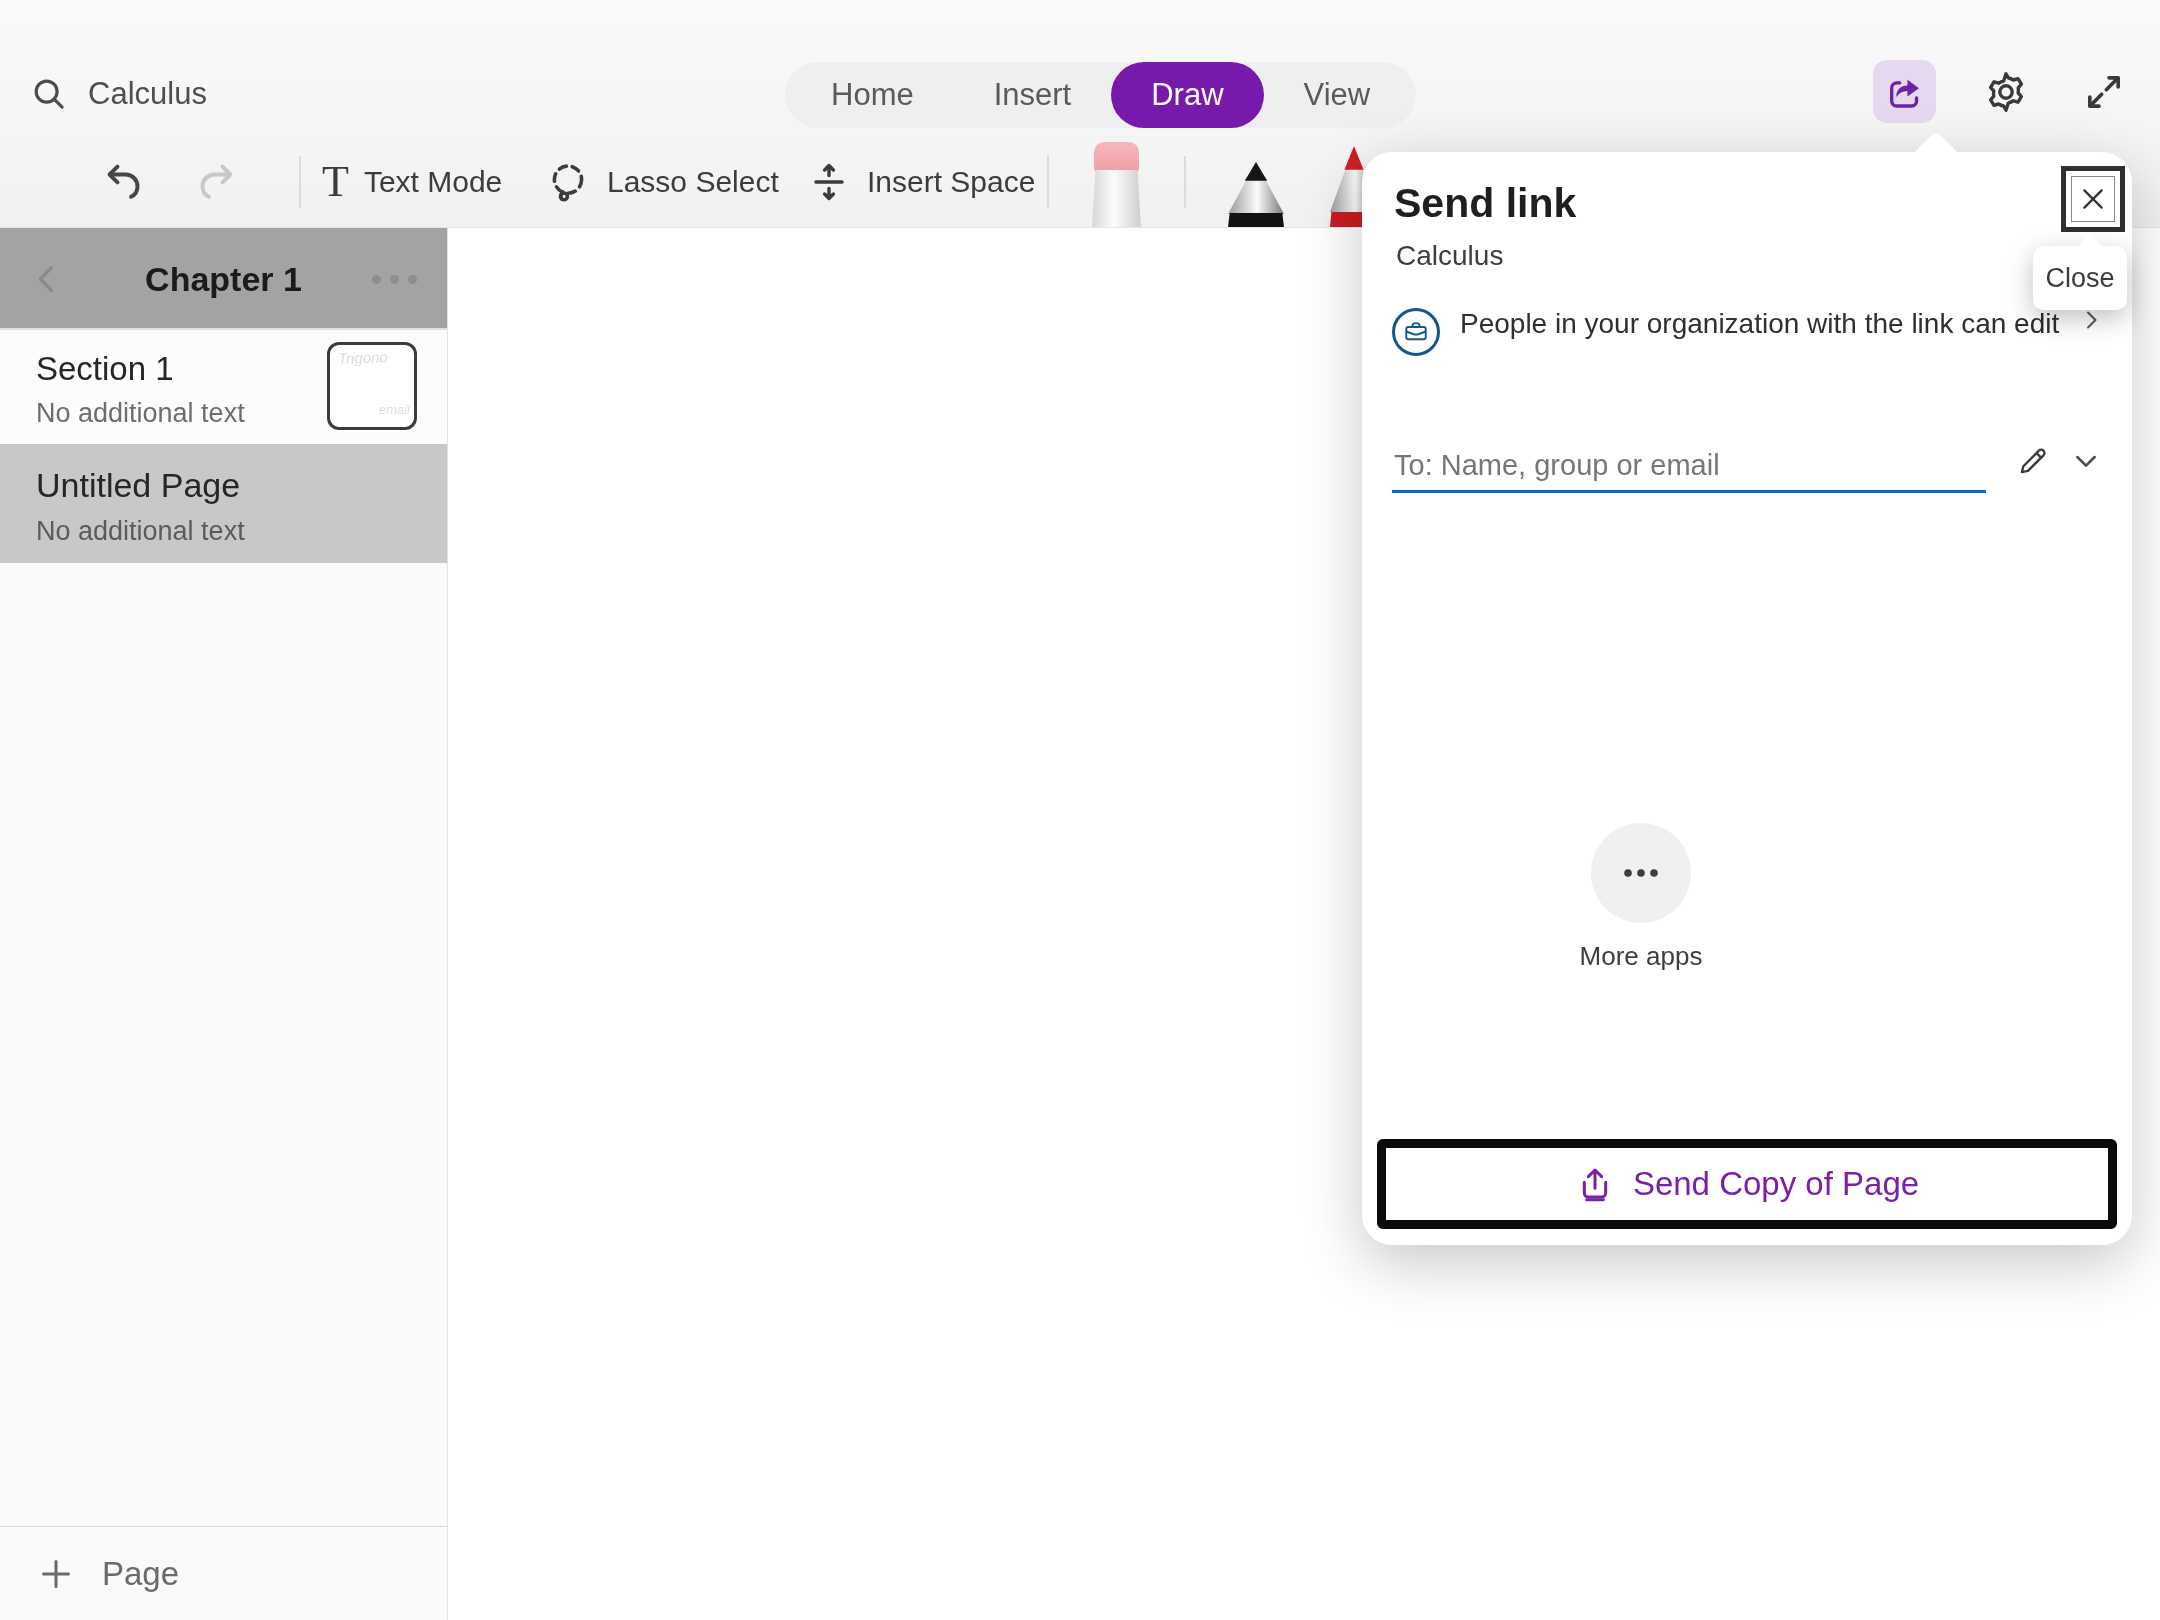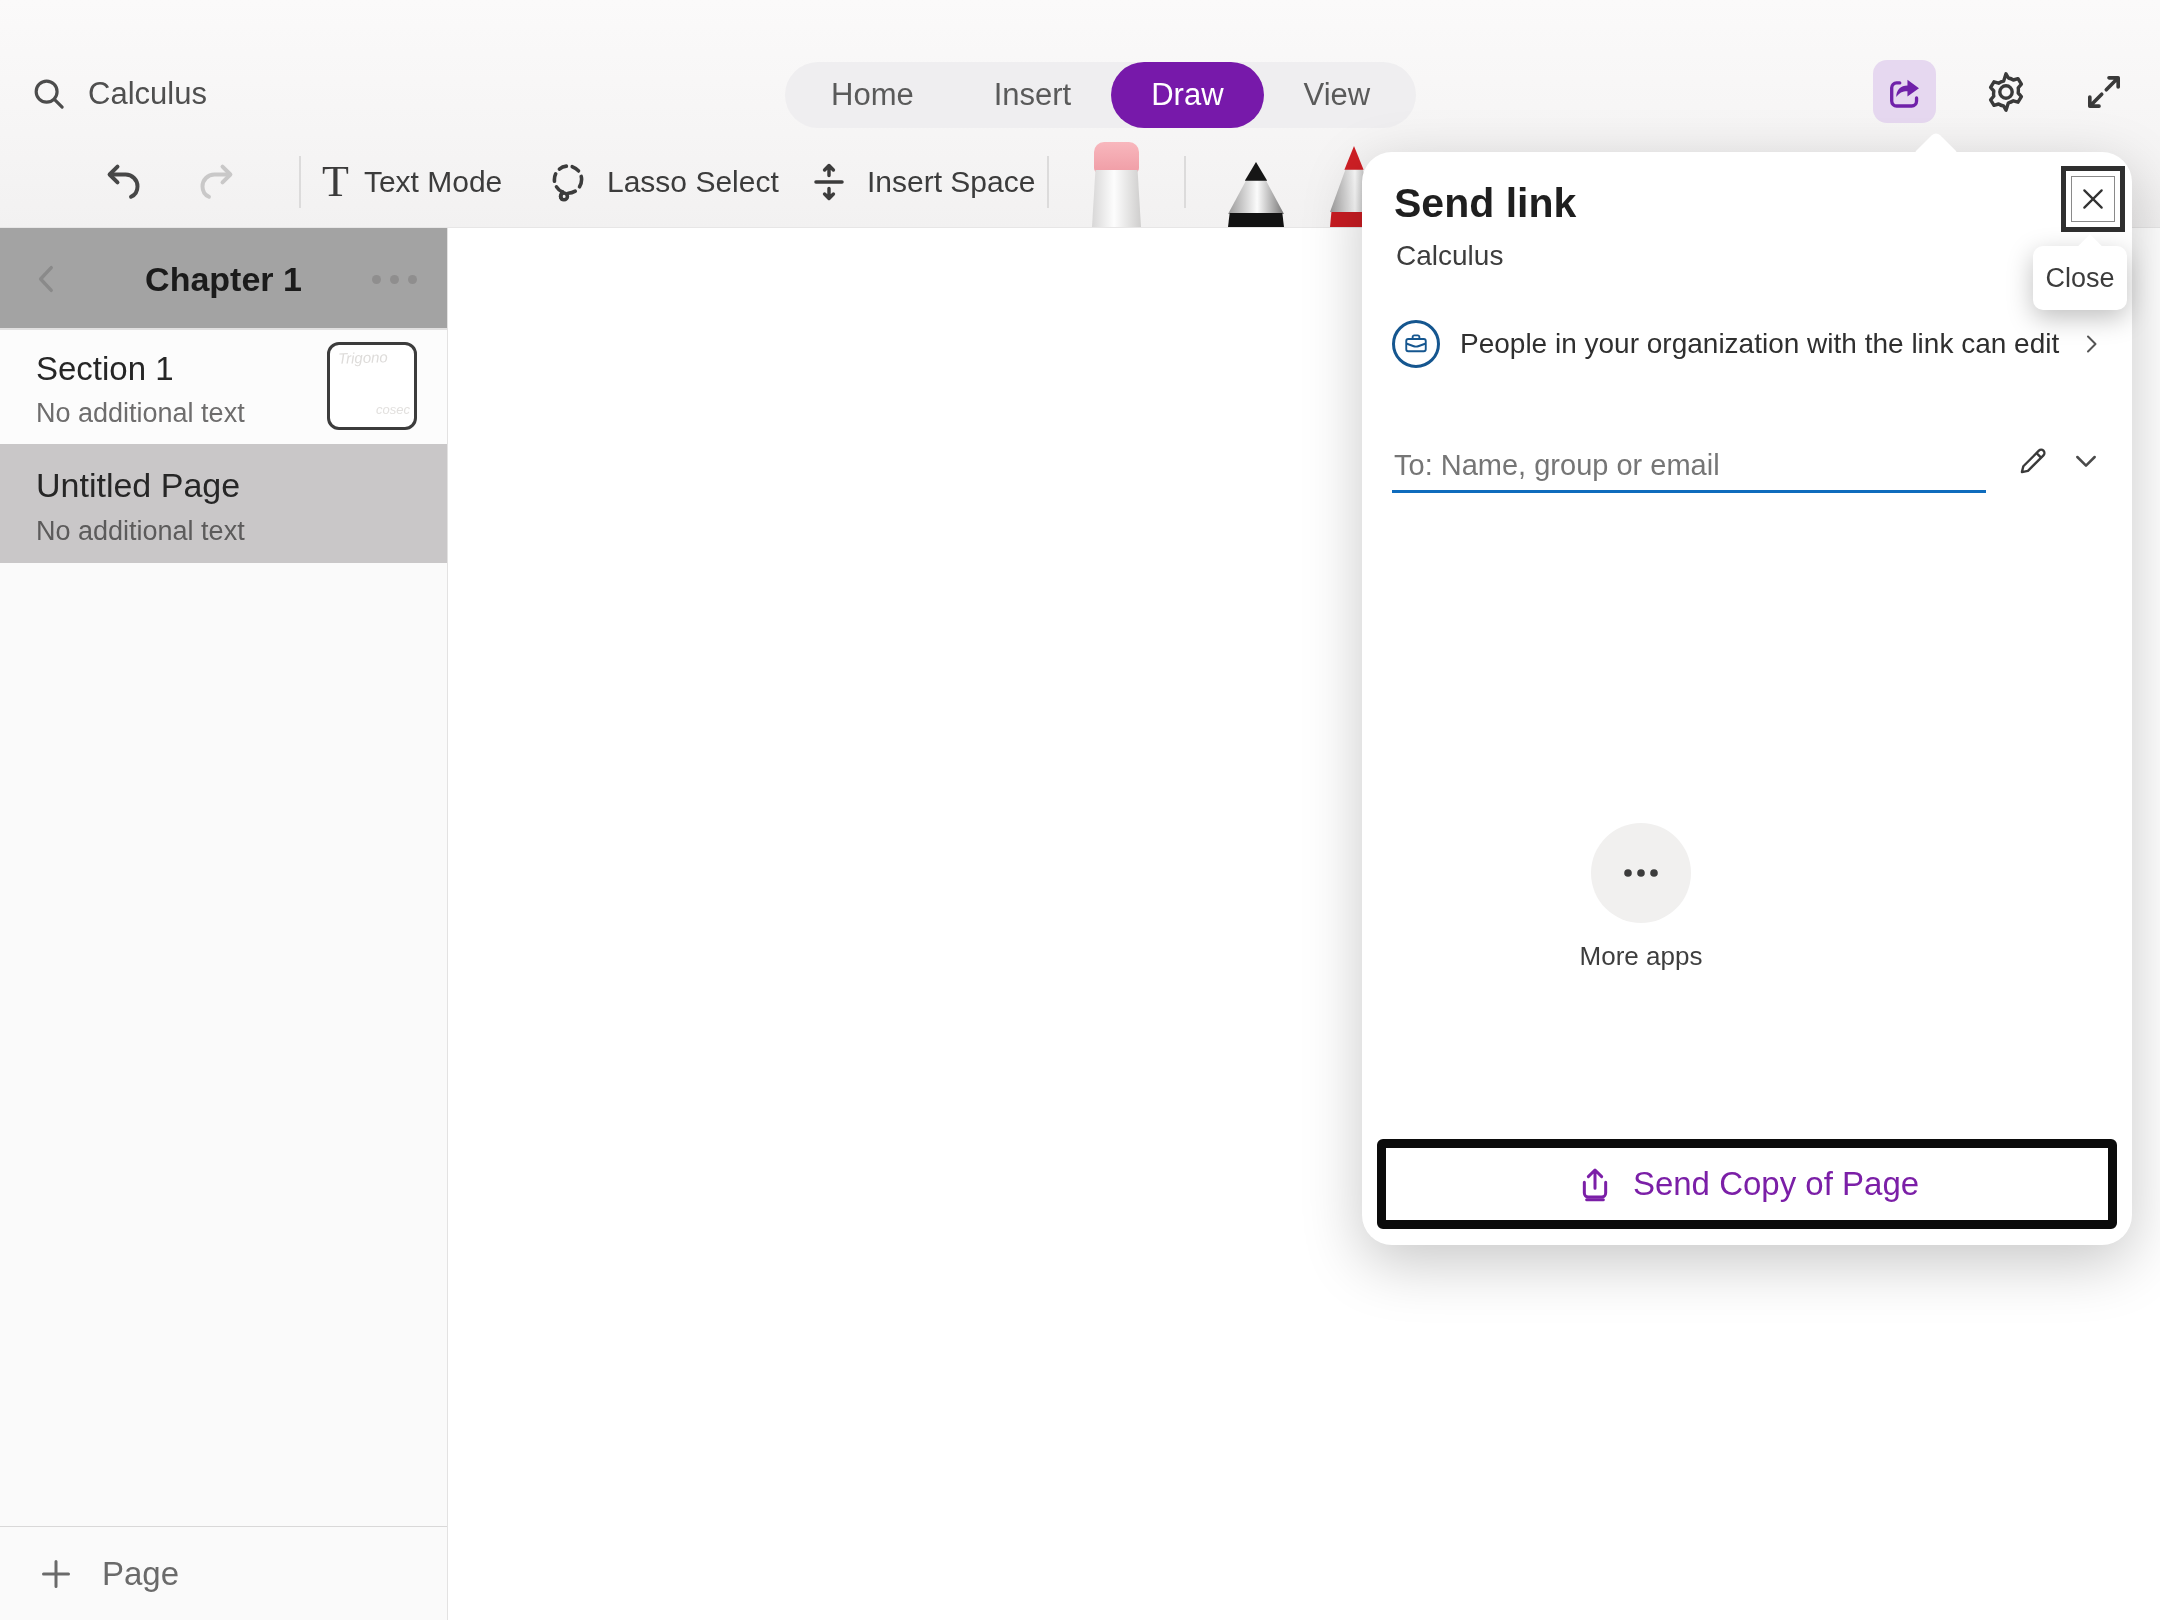--- a/index.html
+++ b/index.html
@@ -67,21 +67,21 @@
     box-shadow:0 18px 60px rgba(0,0,0,0.22);z-index:40;}
   .dialog-tail{position:absolute;left:557px;top:-14px;width:34px;height:34px;background:#ffffff;border-radius:6px;
     transform:rotate(45deg);}
   .dlg-title{position:absolute;left:32px;top:28px;font-size:41px;font-weight:700;color:#1f1f1f;}
   .dlg-sub{position:absolute;left:34px;top:88px;font-size:28px;color:#3d3d3d;}
   .dlg-close{position:absolute;left:699px;top:14px;width:64px;height:66px;background:#fff;border:5px solid #2f2f2f;
     box-shadow:inset 0 0 0 5px #ffffff, inset 0 0 0 6px #8a8a8a;display:grid;place-items:center;cursor:pointer;}
   .tooltip{position:absolute;left:671px;top:94px;width:94px;height:64px;background:#ffffff;border-radius:10px;
     box-shadow:0 8px 26px rgba(0,0,0,0.25);display:grid;place-items:center;font-size:27px;color:#3c3c3c;z-index:60;}
   .tooltip::before{content:"";position:absolute;left:48px;top:-8px;width:18px;height:18px;background:#ffffff;transform:rotate(45deg);}
-  .org-row{position:absolute;left:30px;top:168px;display:flex;align-items:center;gap:20px;cursor:pointer;}
+  .org-row{position:absolute;left:30px;top:156px;display:flex;gap:20px;cursor:pointer;}
   .org-circle{width:48px;height:48px;border-radius:50%;border:3px solid #15568f;display:grid;place-items:center;flex:none;}
   .org-text{font-size:28px;color:#2f2f2f;white-space:nowrap;}
   .to-wrap{position:absolute;left:30px;top:288px;width:594px;border-bottom:3px solid #0f6cbd;}
   .to-wrap input{width:100%;height:50px;border:0;outline:none;font-size:29px;color:#333;background:transparent;padding:0 2px;}
   .to-wrap input::placeholder{color:#767676;}
   .to-edit{position:absolute;left:652px;top:290px;display:flex;align-items:center;gap:18px;}
   .msg-wrap{position:absolute;left:30px;top:372px;width:700px;}
   .msg-wrap textarea{width:100%;height:130px;border:0;outline:none;resize:none;font-size:29px;color:#333;background:transparent;}
   .msg-wrap textarea::placeholder{color:#6f6f6f;}
   .send-btn{position:absolute;left:582px;top:524px;width:160px;height:104px;background:#0d78d2;border-radius:16px;
@@ -222,21 +222,21 @@
           <i></i>
           <i></i>
       </div>
     </div>
 
     <div class="sb-item item-0">
       <div class="t1" style="top:20px">Section 1</div>
       <div class="t2" style="top:68px">No additional text</div>
       <div class="thumb">
         <span class="h1">Trigono</span>
-        <span class="h2">cosec</span>
+        <span class="h2">email</span>
       </div>
     </div>
 
     <div class="sb-item item-1">
       <div class="t1" style="top:22px;font-size:34px">Untitled Page</div>
       <div class="t2" style="top:72px;color:#5c5b5b">No additional text</div>
     </div>
 
     <div class="sb-footer">
       <span>

